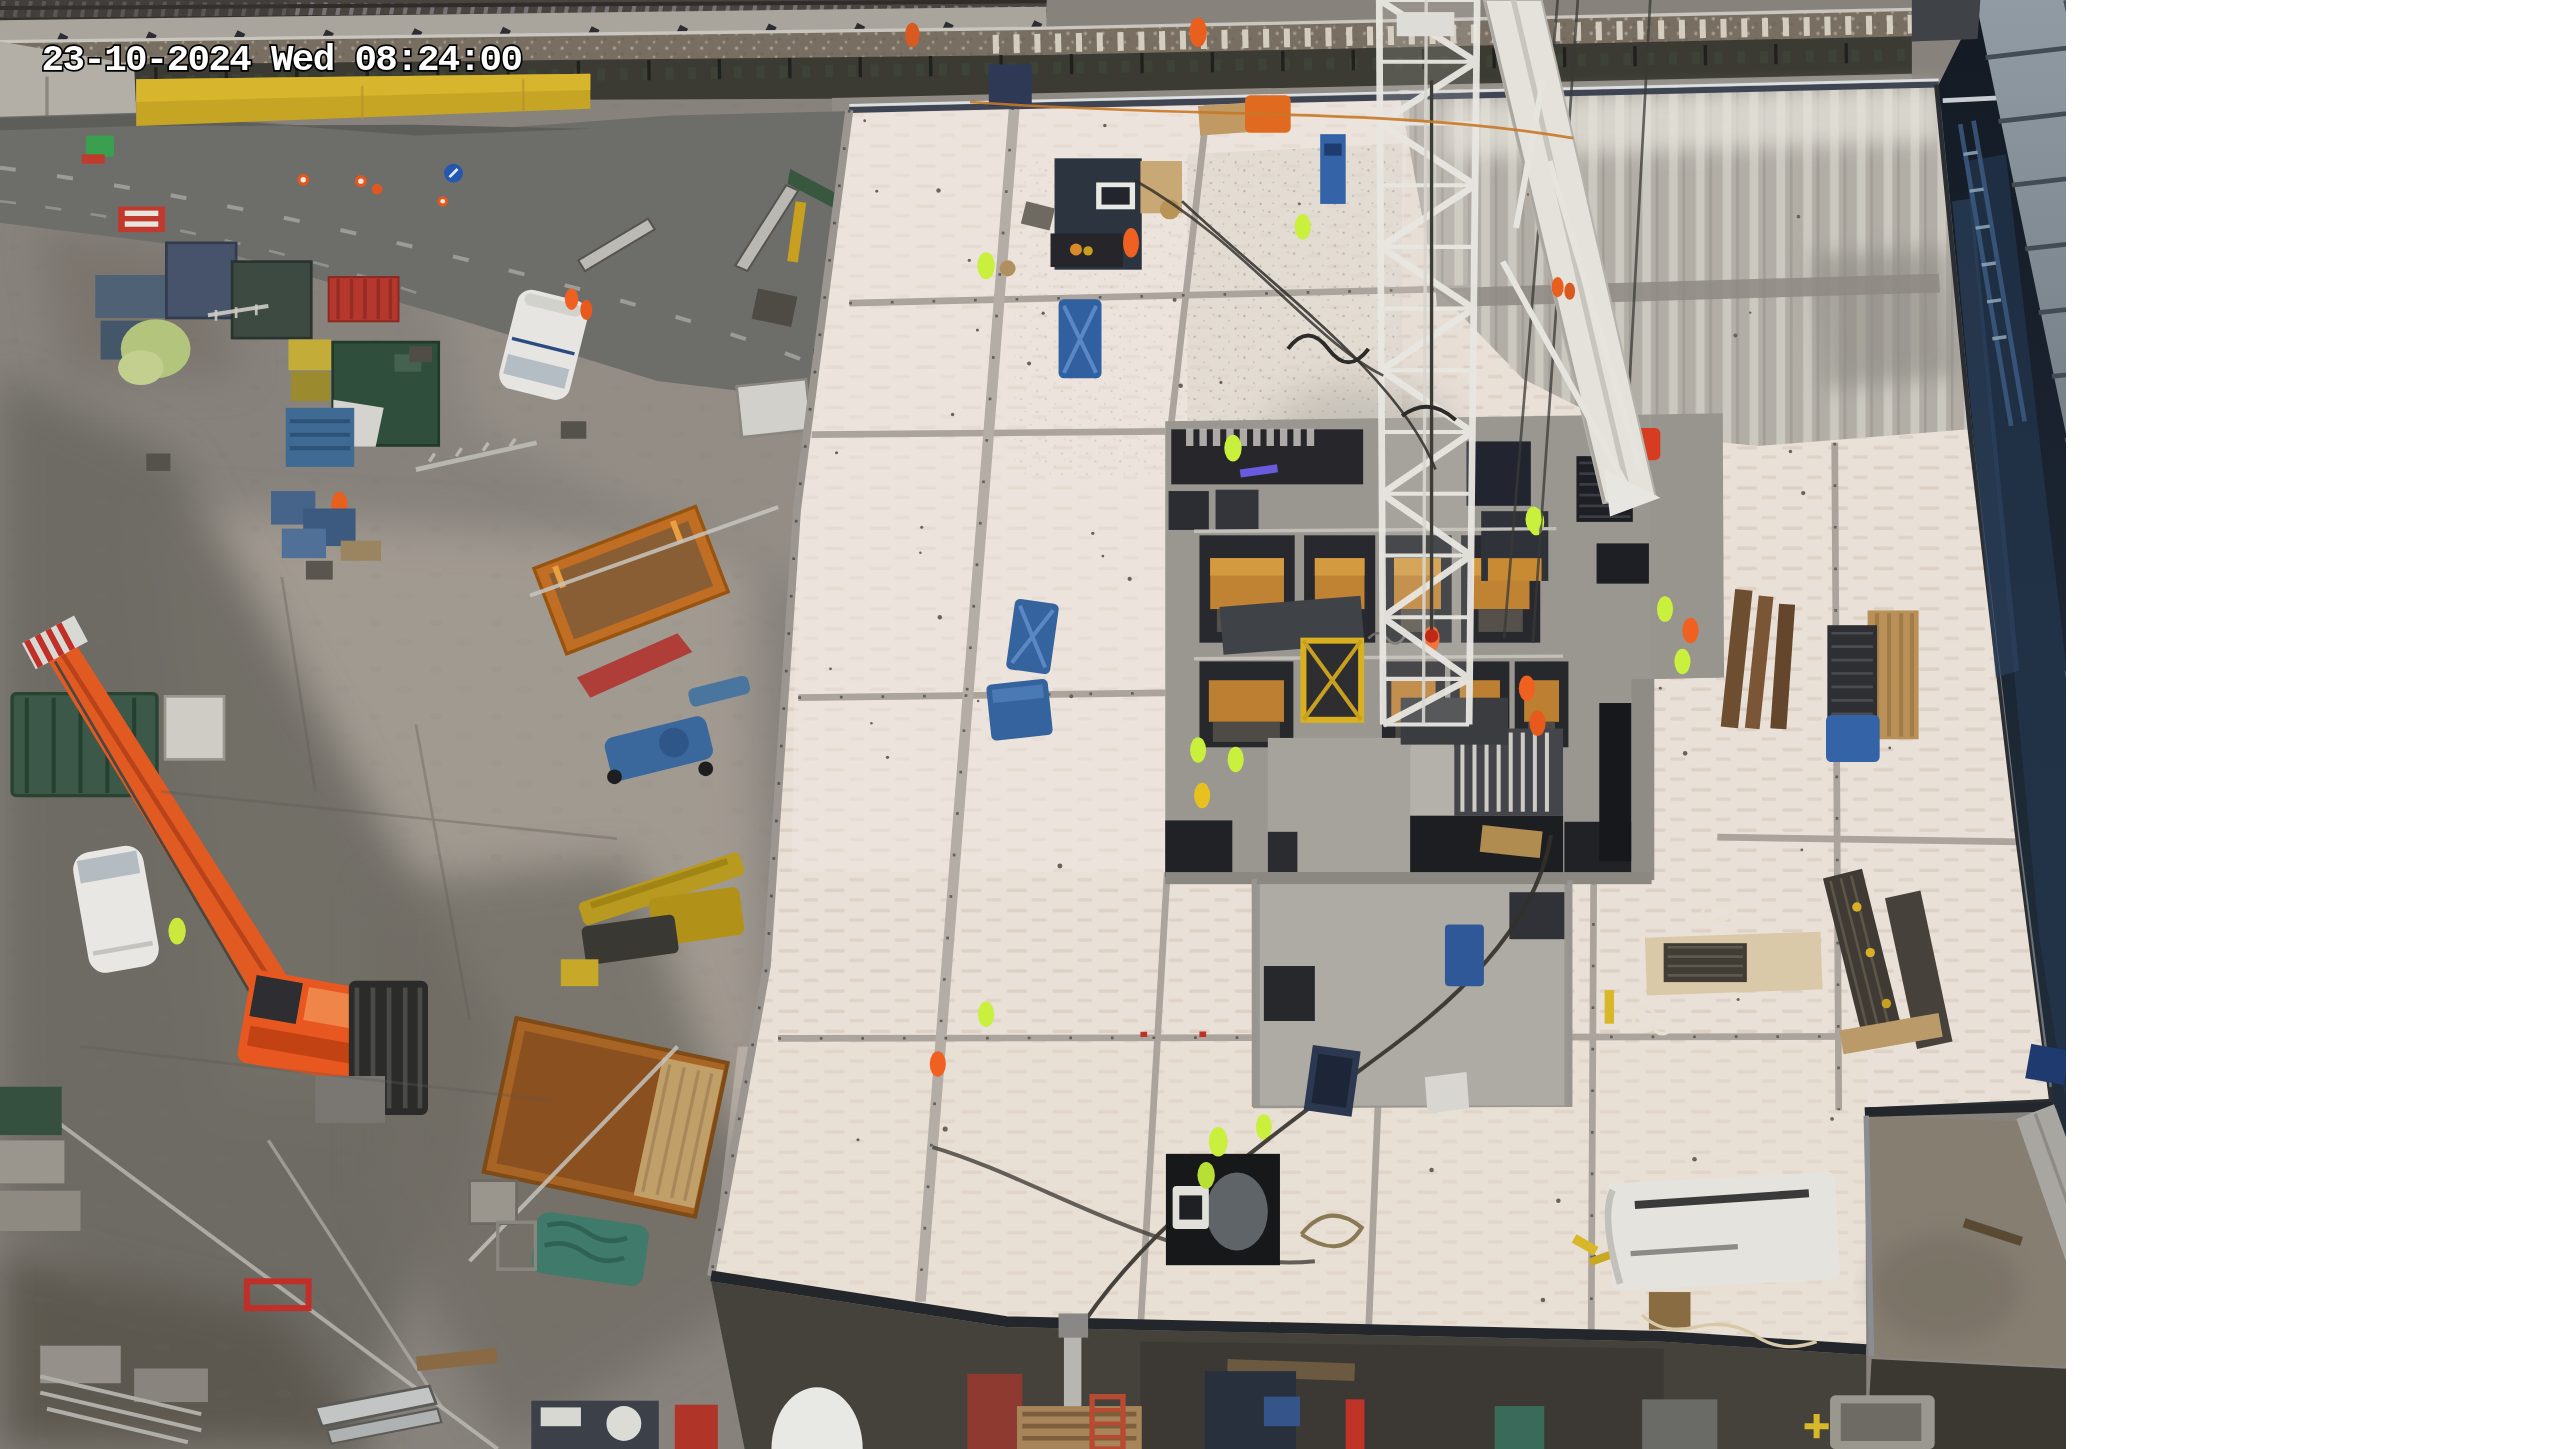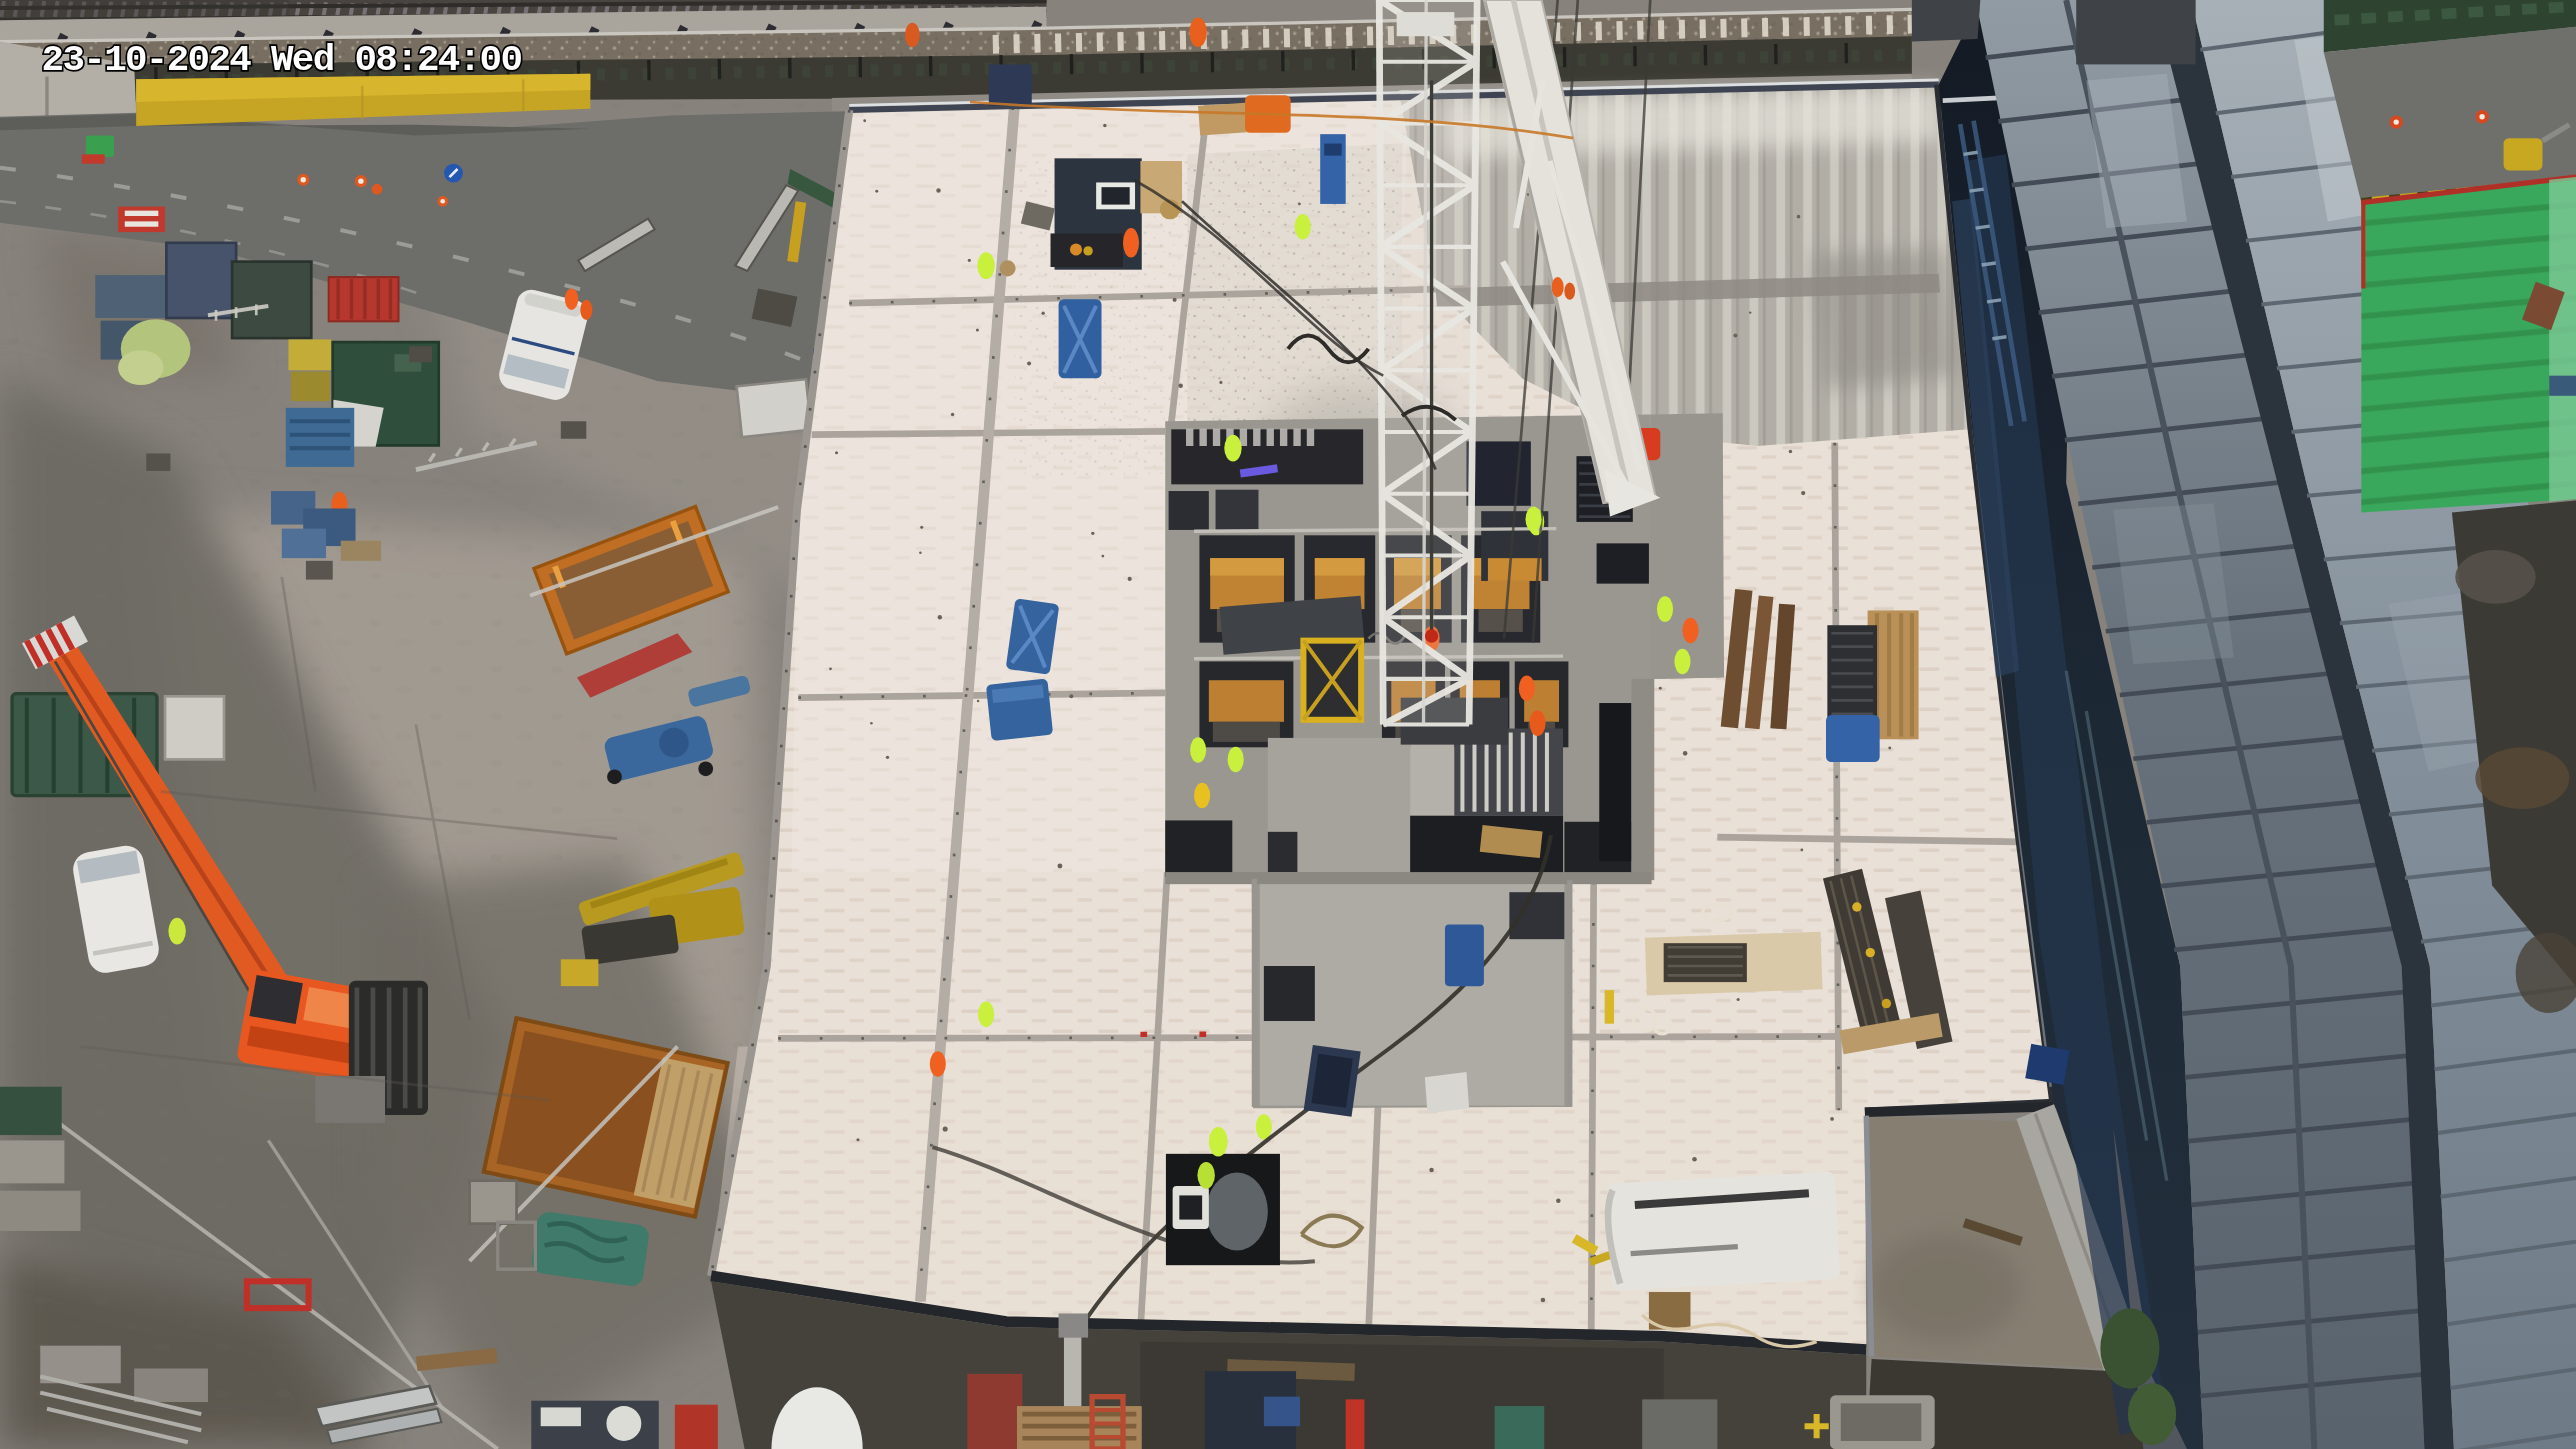--- a/index.html
+++ b/index.html
@@ -1,15 +1,15 @@
 <!DOCTYPE html>
 <html style="font-size:10.7px"><head><meta charset="utf-8">
 <style>
 html,body{margin:0;padding:0;}
-#scene{position:relative;width:2576px;height:1449px;overflow:hidden;background:#87827c;font-family:"Liberation Sans",sans-serif;}
+#scene{position:relative;width:2066px;height:1449px;overflow:hidden;background:#87827c;font-family:"Liberation Sans",sans-serif;}
 svg{position:absolute;left:0;top:0;display:block;}
 </style></head><body>
 <div id="scene">
 <svg width="2576" height="1449" viewBox="0 0 3840 2160">
 <defs>
 <pattern id="planks" width="68" height="30" patternUnits="userSpaceOnUse">
   <rect width="68" height="30" fill="#e9e0d7"></rect>
   <rect x="5" y="5" width="30" height="5" rx="2" fill="#d5c4b7" opacity="0.6"></rect>
   <rect x="42" y="19" width="22" height="5" rx="2" fill="#d5c4b7" opacity="0.5"></rect>
 </pattern>

